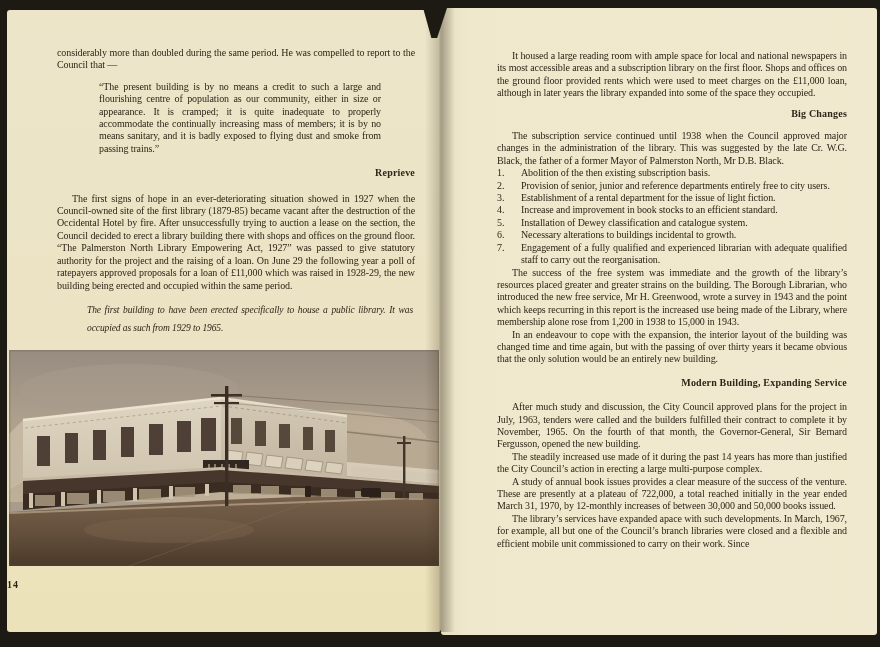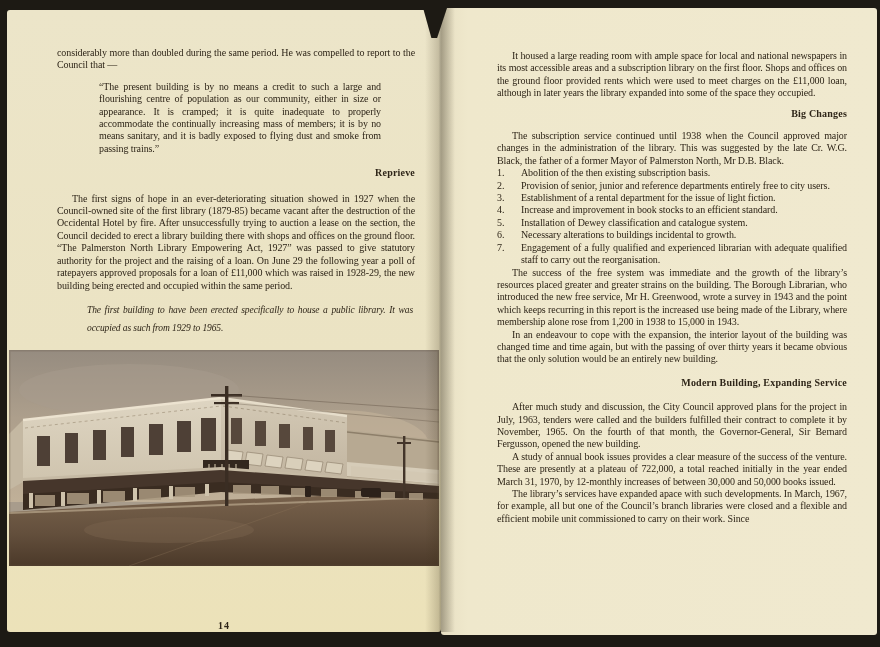--- a/index.html
+++ b/index.html
@@ -45,22 +45,22 @@
   .page-right h3.h2{margin:11px 0 12px;}
   .caption{
     font-style:italic;font-size:9.5px;line-height:18px;
     margin:9px 2px 0 30px;text-align:justify;
   }
   .num-list{margin:0;}
   .li{display:flex;}
   .li .n{flex:none;width:24px;}
   .li .t{flex:1;text-align:justify;letter-spacing:-0.1px;}
   .page-num{
-    position:absolute;left:0;width:100%;text-align:center;
-    font-size:10px;font-weight:bold;letter-spacing:1px;margin-top:41px;
+    position:absolute;left:0;width:100%;
+    font-size:10px;font-weight:bold;letter-spacing:1px;
   }
   .page-left .page-num{top:569px;}
   .page-right .page-num{top:588px;}
   .photo{
     position:absolute;left:2px;top:340px;width:430px;height:216px;
     background:#a89c8c;
   }
   .photo svg{display:block;width:100%;height:100%;}
 </style>
 </head>
@@ -236,19 +236,20 @@
     <div class="li">
       <span class="n">7.</span>
       <span class="t">Engagement of a fully qualified and experienced librarian with adequate qualified staff to carry out the reorganisation.</span>
     </div>
   </div>
 
   <p class="indent">The success of the free system was immediate and the growth of the library’s resources placed greater and greater strains on the building. The Borough Librarian, who introduced the new free service, Mr H. Greenwood, wrote a survey in 1943 and the point which keeps recurring in this report is the increased use being made of the Library, where membership alone rose from 1,200 in 1938 to 15,000 in 1943.</p>
   <p class="indent">In an endeavour to cope with the expansion, the interior layout of the building was changed time and time again, but with the passing of over thirty years it became obvious that the only solution would be an entirely new building.</p>
   <h3 class="h2">Modern Building, Expanding Service</h3>
   <p class="indent">After much study and discussion, the City Council approved plans for the project in July, 1963, tenders were called and the builders fulfilled their contract to complete it by November, 1965. On the fourth of that month, the Governor-General, Sir Bernard Fergusson, opened the new building.</p>
+  <p class="indent">The steadily increased use made of it during the past 14 years has more than justified the City Council’s action in erecting a large multi-purpose complex.</p>
   <p class="indent">A study of annual book issues provides a clear measure of the success of the venture. These are presently at a plateau of 722,000, a total reached initially in the year ended March 31, 1970, by 12-monthly increases of between 30,000 and 50,000 books issued.</p>
   <p class="indent">The library’s services have expanded apace with such developments. In March, 1967, for example, all but one of the Council’s branch libraries were closed and a flexible and efficient mobile unit commissioned to carry on their work. Since</p>
 
 </div>
 
 <div class="gutter-shadow"></div>
 <div class="gutter-wedge"></div>
 
 </body></html>

